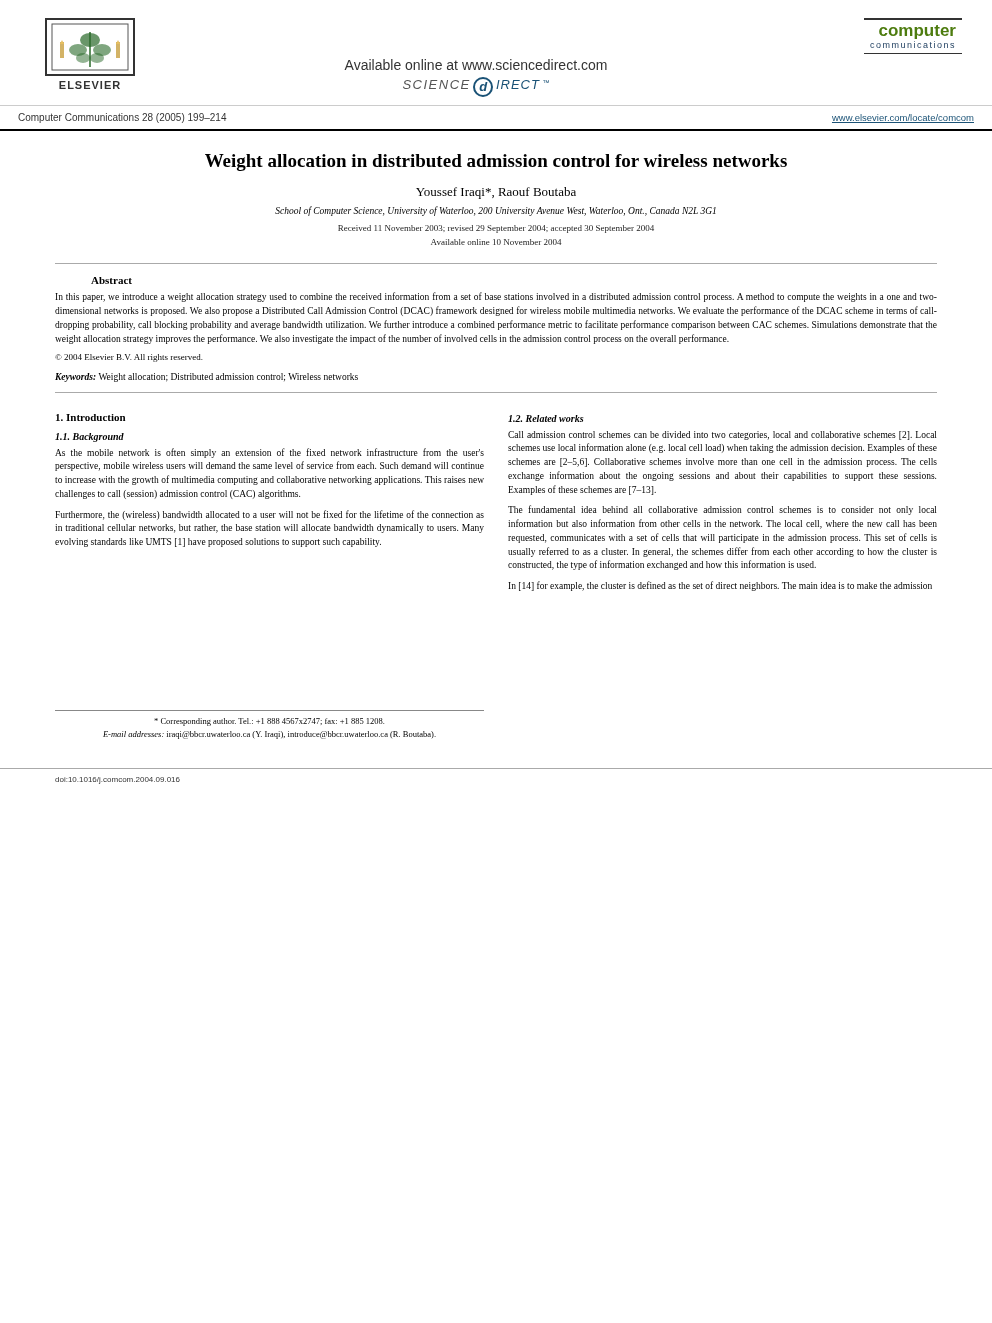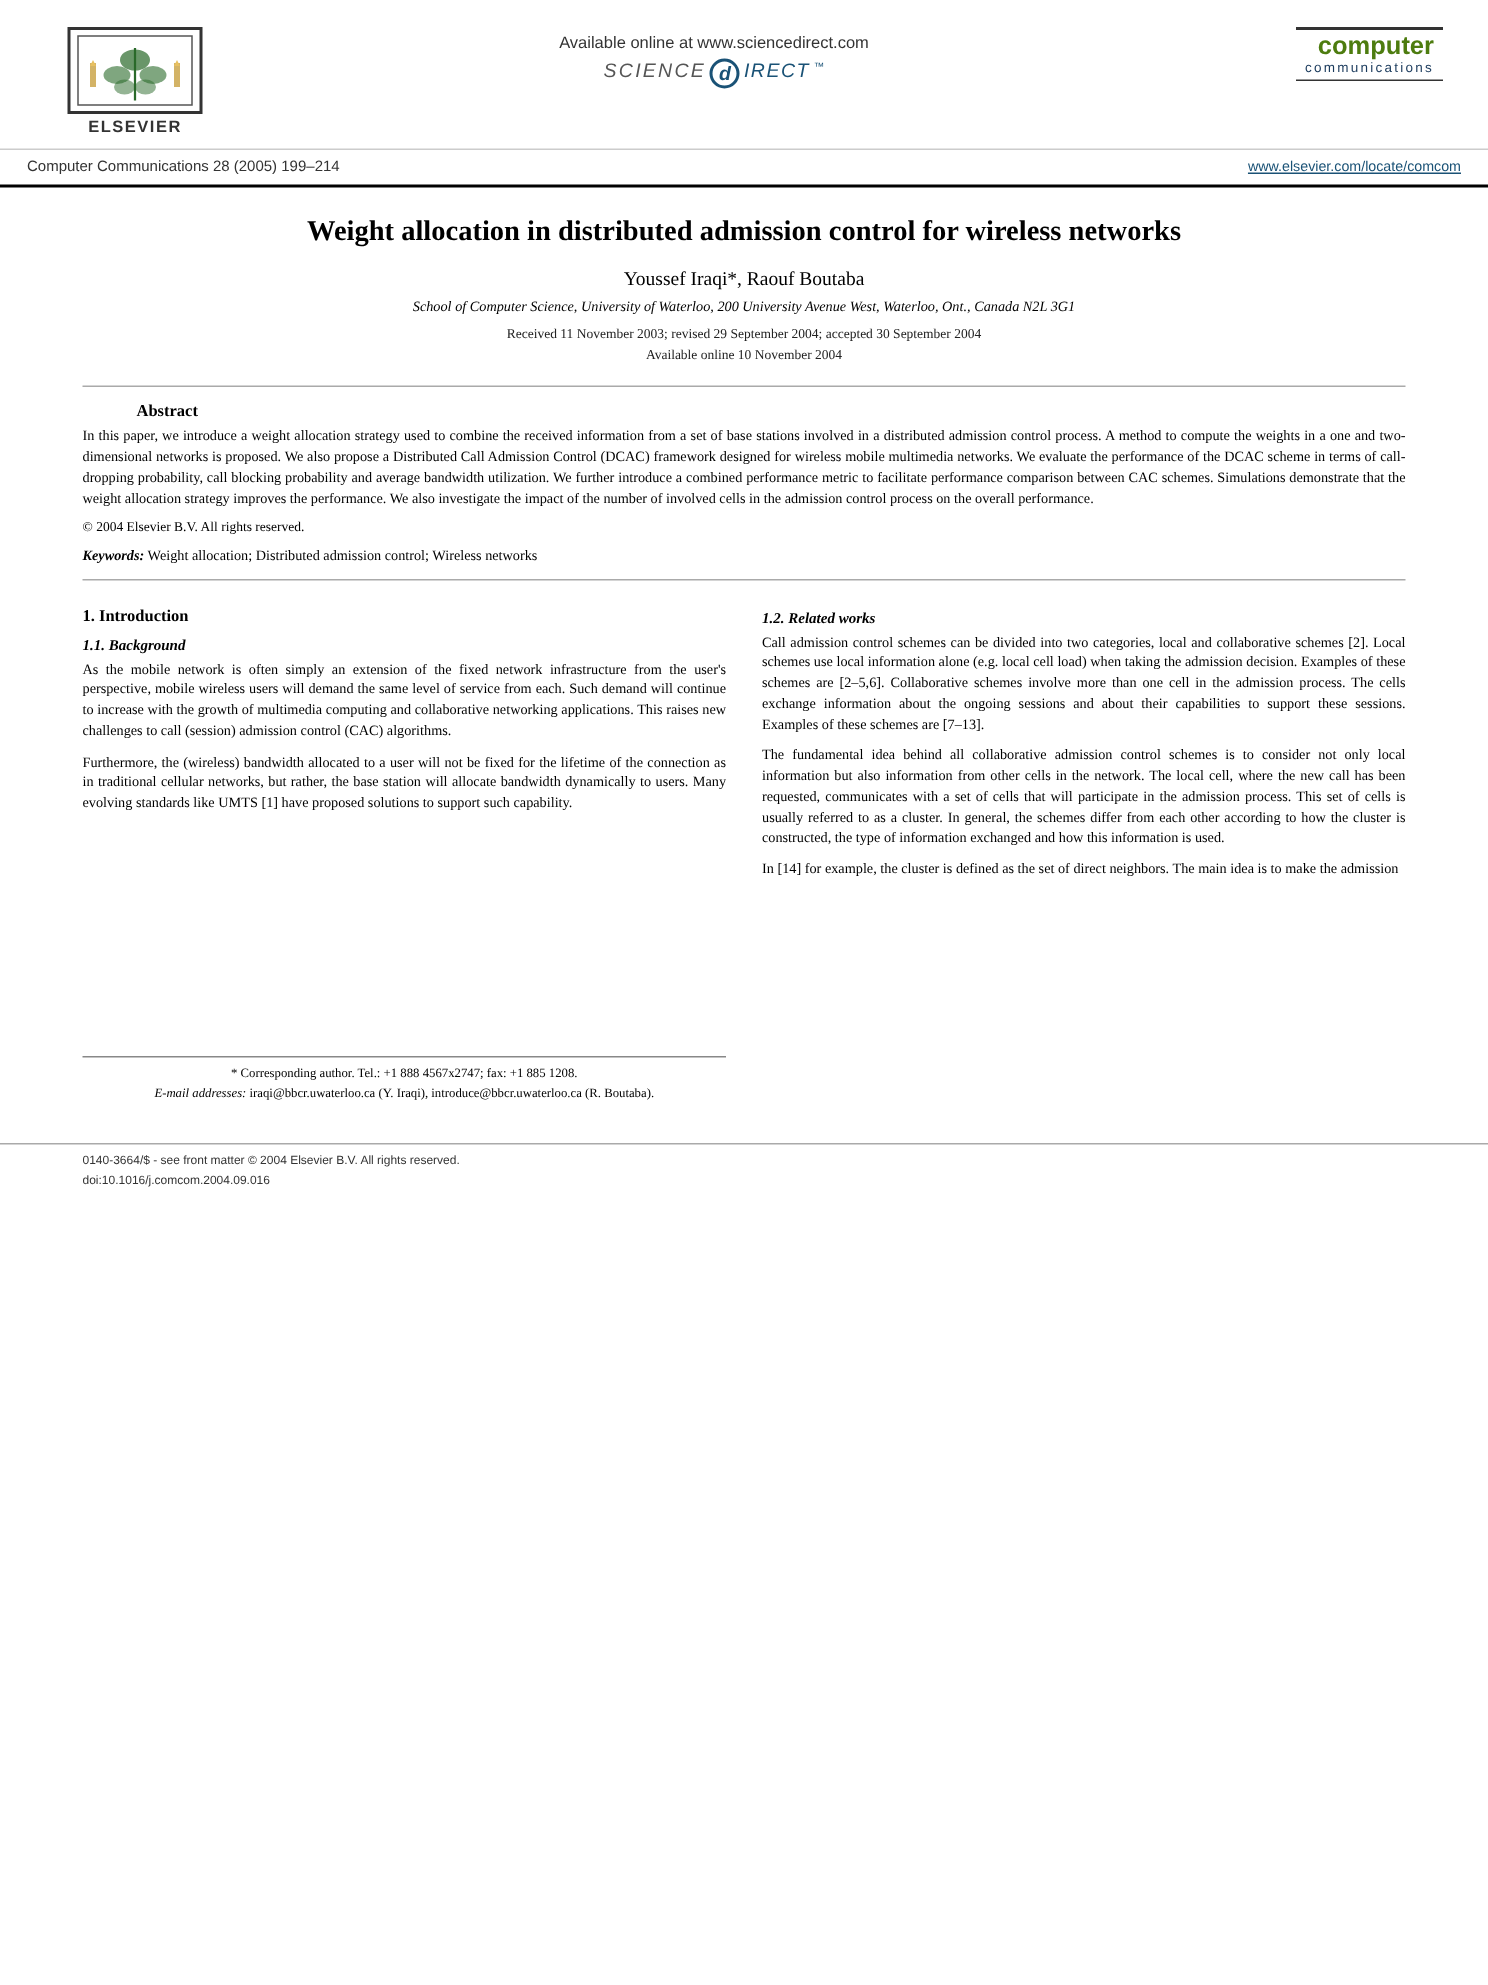--- a/index.html
+++ b/index.html
@@ -66,24 +66,25 @@
       color: #333;
     }
 
     .header-center {
       text-align: center;
       flex: 1;
       padding-top: 5px;
     }
 
     .available-online {
-      font-size: 11px;
+      font-size: 14px;
       font-family: Arial, sans-serif;
       color: #333;
       margin-bottom: 4px;
+      margin-top: 34px;
     }
 
     .header-right {
       width: 160px;
       text-align: right;
     }
 
     
     .journal-bar {
       display: flex;
@@ -347,17 +348,16 @@
         <div class="body-text">Call admission control schemes can be divided into two categories, local and collaborative schemes [2]. Local schemes use local information alone (e.g. local cell load) when taking the admission decision. Examples of these schemes are [2–5,6]. Collaborative schemes involve more than one cell in the admission process. The cells exchange information about the ongoing sessions and about their capabilities to support these sessions. Examples of these schemes are [7–13].</div>
         <div class="body-text">The fundamental idea behind all collaborative admission control schemes is to consider not only local information but also information from other cells in the network. The local cell, where the new call has been requested, communicates with a set of cells that will participate in the admission process. This set of cells is usually referred to as a cluster. In general, the schemes differ from each other according to how the cluster is constructed, the type of information exchanged and how this information is used.</div>
         <div class="body-text">In [14] for example, the cluster is defined as the set of direct neighbors. The main idea is to make the admission</div>
       </div>
 
     </div>
 
   </div>
 
   <div class="footnote-bottom">
-    <div class="footnote-bottom-text">0140-3664/$ - see front matter © 2004 Elsevier B.V. All rights reserved.</div>
     <div class="footnote-bottom-text">doi:10.1016/j.comcom.2004.09.016</div>
   </div>
 
 </div>
 
 </body></html>

